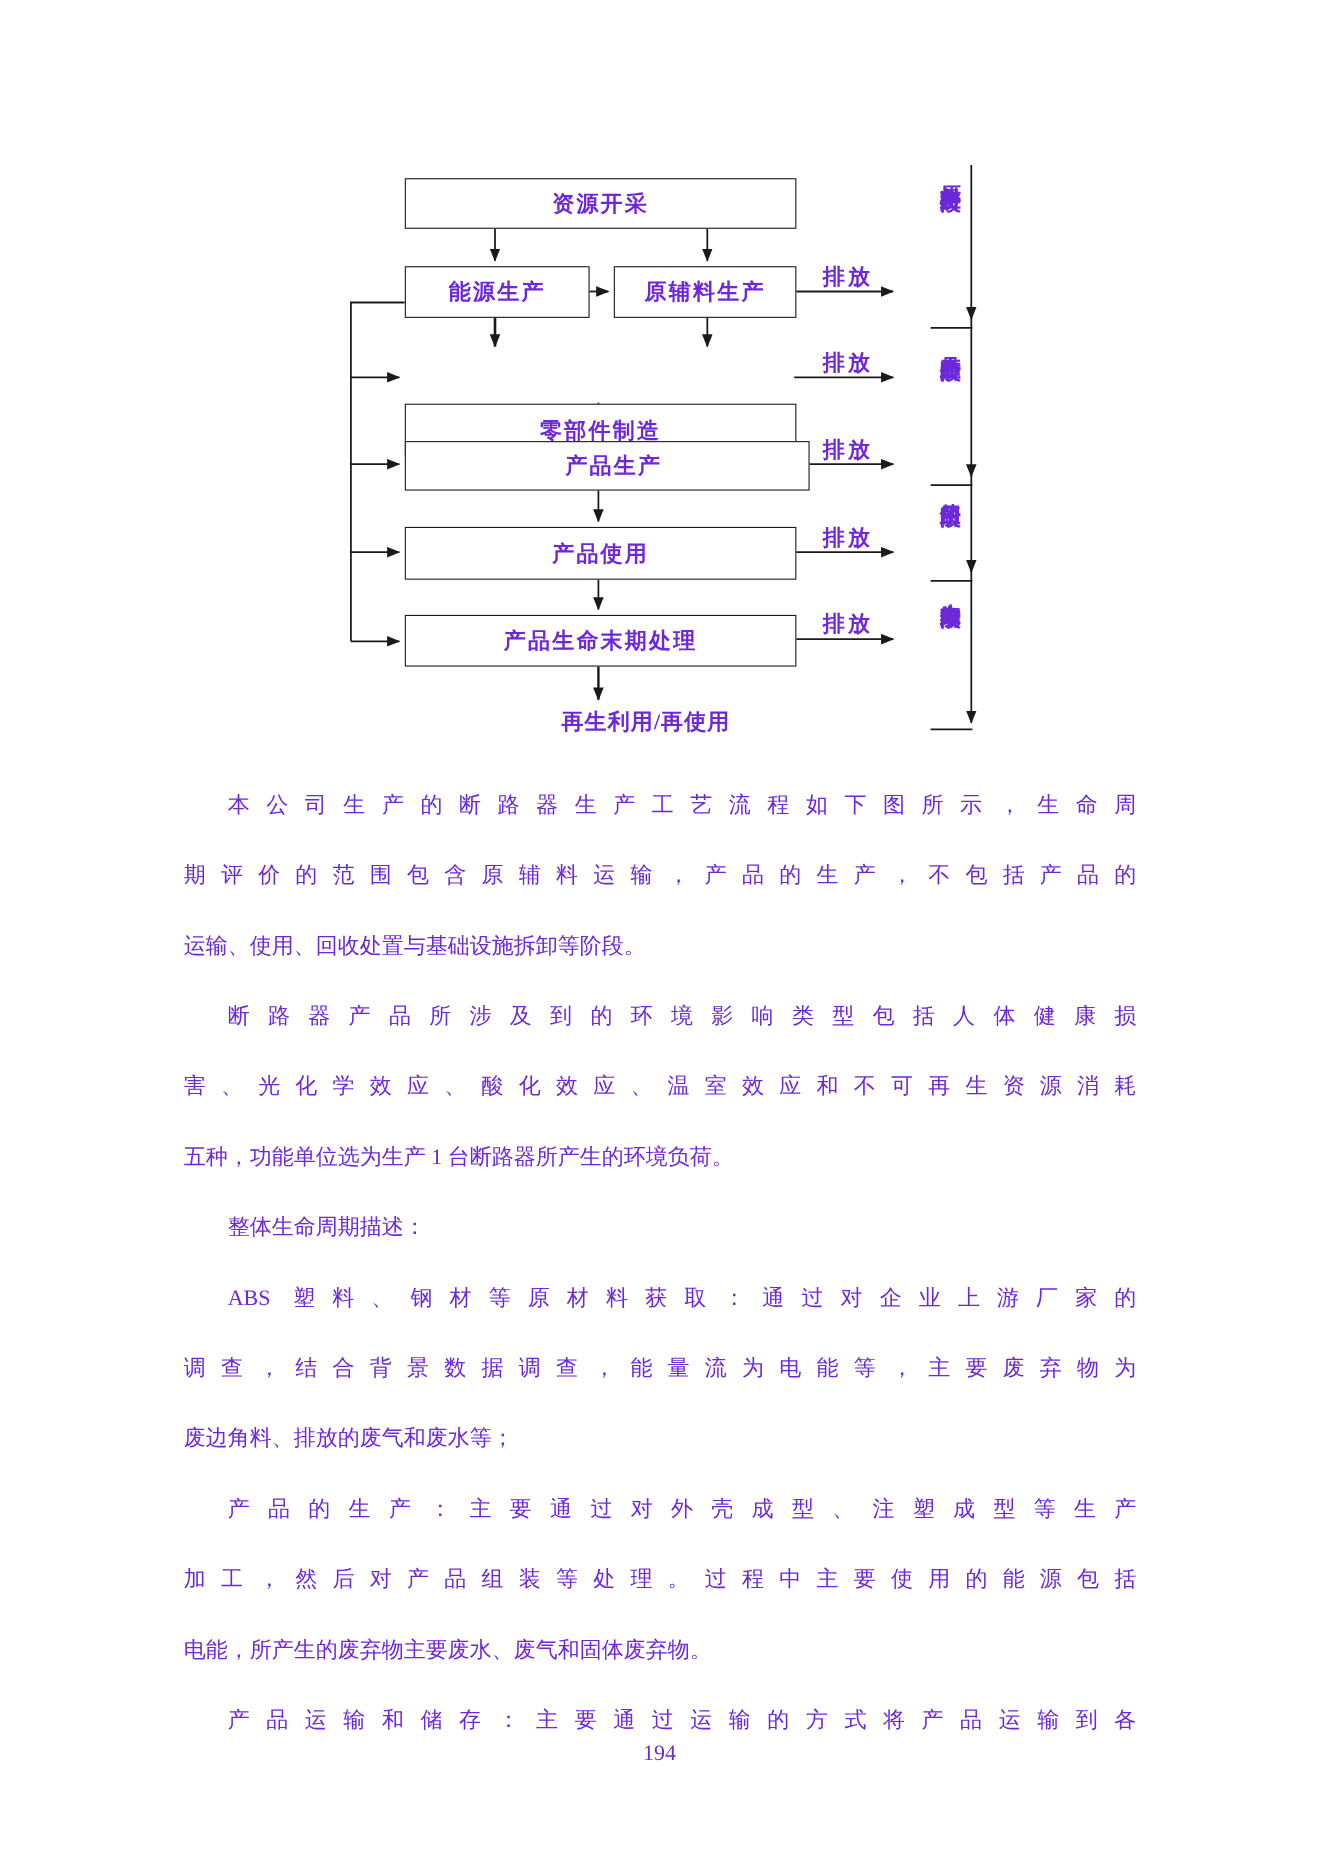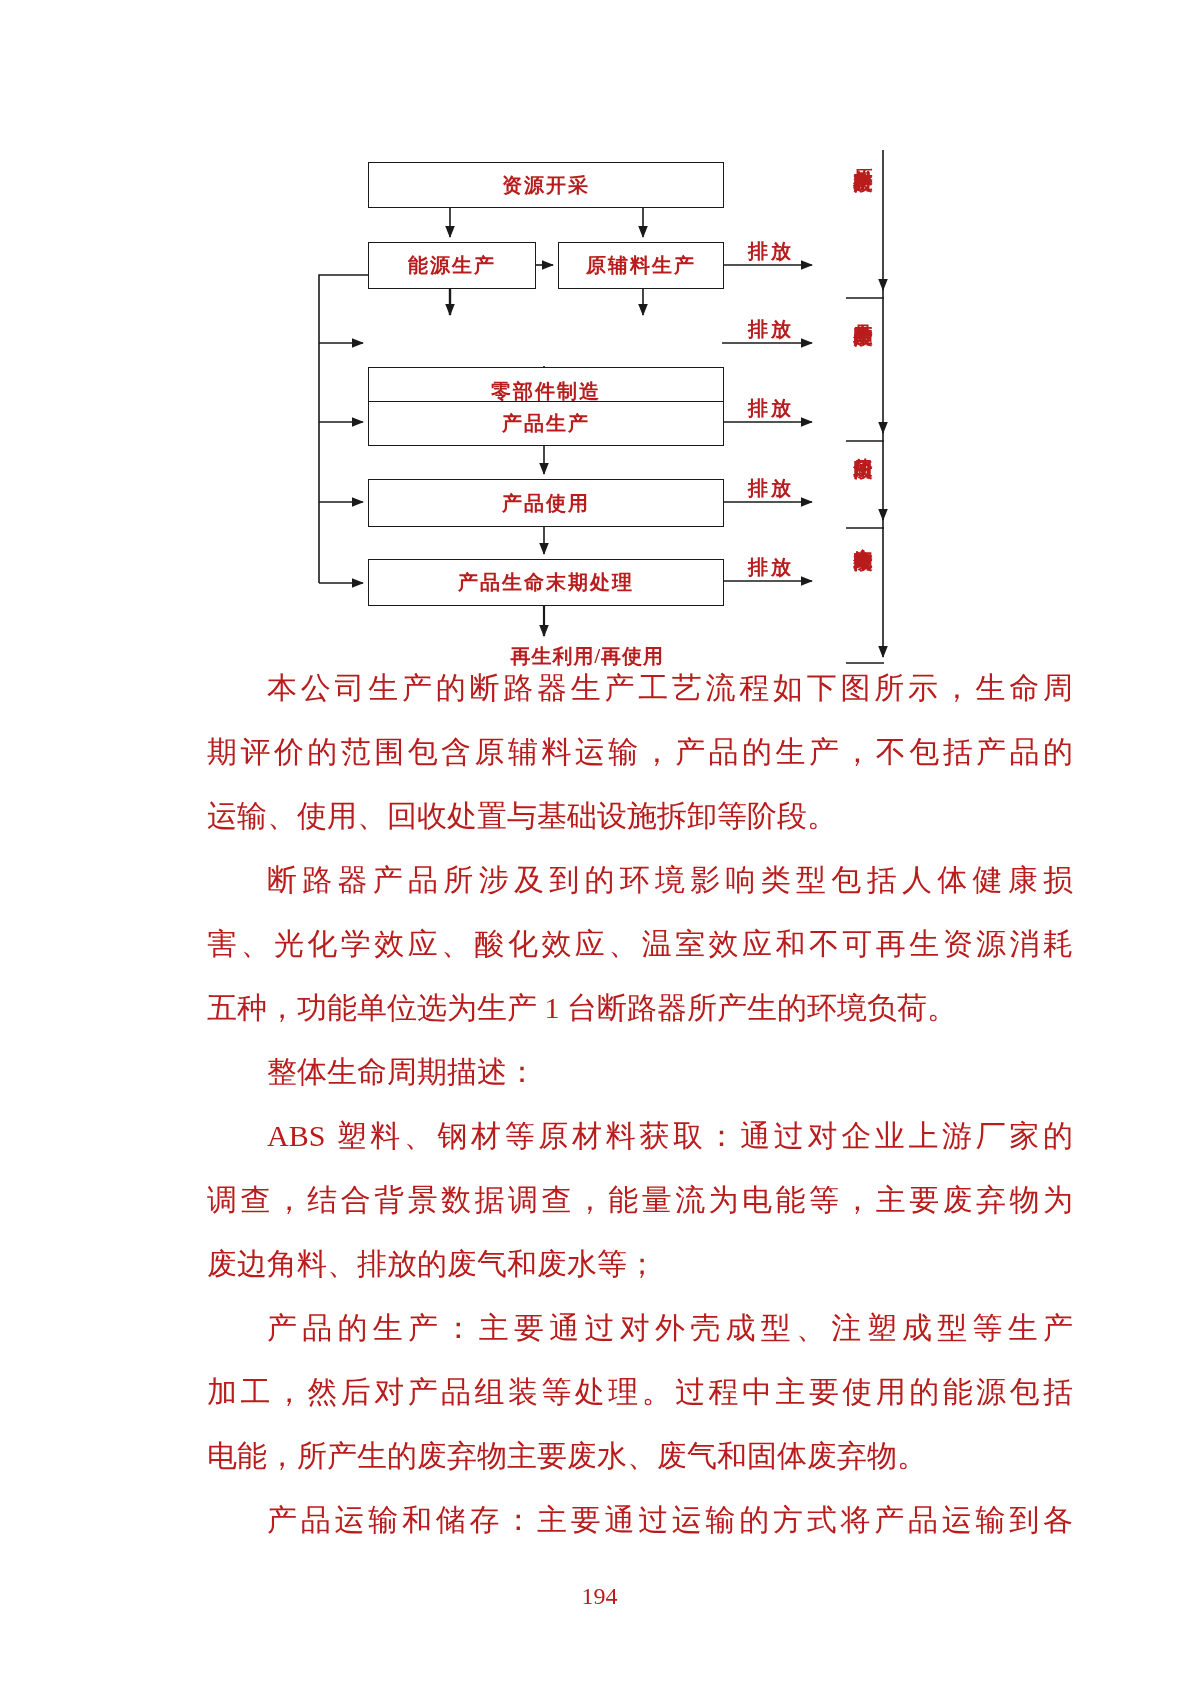--- a/index.html
+++ b/index.html
@@ -1,47 +1,47 @@
 <!DOCTYPE html>
 <html><head>
 <meta charset="utf-8">
 <style>
   html,body{margin:0;padding:0;background:#ffffff;}
   .page{position:relative;width:1199px;height:1696px;background:#ffffff;
-        font-family:"Liberation Serif", serif;color:#b91c1c;overflow:hidden;}
+        font-family:"Liberation Serif", serif;color:#6d28d9;overflow:hidden;}
   
   .flowchart{position:absolute;left:0;top:0;width:1199px;height:700px;}
   .fc-svg{position:absolute;left:0;top:0;pointer-events:none;}
   .fc-box{position:absolute;background:#ffffff;border:1.6px solid #1a1a1a;
           display:flex;align-items:center;justify-content:center;
           font-weight:bold;font-size:20px;letter-spacing:2px;white-space:nowrap;}
   .box-resource{left:368px;top:162px;width:354px;height:44px;}
   .box-energy  {left:368px;top:242px;width:166px;height:45px;}
   .box-raw     {left:558px;top:242px;width:164px;height:45px;}
   .box-parts   {left:368px;top:320px;width:354px;height:46px;margin-top:47px;}
-  .box-product {left:368px;top:401px;width:354px;height:43px;}
+  .box-product {left:368px;top:401px;width:354px;height:43px;padding-left:12px;}
   .box-use     {left:368px;top:479px;width:354px;height:46px;}
   .box-eol     {left:368px;top:559px;width:354px;height:45px;}
   .recycle-label{position:absolute;left:424px;top:643px;width:240px;text-align:right;
           font-weight:bold;font-size:20px;letter-spacing:1px;}
   .emission{position:absolute;left:732px;width:78px;text-align:center;
           font-weight:bold;font-size:20px;letter-spacing:3px;}
   .em1{top:238px;} .em2{top:316px;} .em3{top:395px;} .em4{top:475px;} .em5{top:554px;}
   .stage{position:absolute;left:851px;width:24px;writing-mode:vertical-rl;
           text-orientation:upright;font-weight:bold;font-size:19px;
           letter-spacing:1px;line-height:24px;white-space:nowrap;}
   .st1{top:153px;} .st2{top:308px;} .st3{top:443px;} .st4{top:533px;}
   
-  .body-text{position:absolute;left:167px;top:656px;width:866px;
-          font-size:30px;line-height:64px;margin-left:40px;}
+  .body-text{position:absolute;left:167px;top:700px;width:866px;
+          font-size:20px;line-height:64px;}
   .bline{height:64px;white-space:nowrap;}
   .bline.just{white-space:normal;text-align:justify;text-align-last:justify;}
   .bline.indent{text-indent:2em;}
   .page-number{position:absolute;left:0;top:1583px;width:1199px;text-align:center;
-          font-size:24px;}
+          font-size:20px;}
 </style>
 </head>
 <body>
 
 <div class="page">
 
   <div class="flowchart">
 
     <svg class="fc-svg" width="1199" height="700" viewBox="0 0 1199 700">
       <defs>

